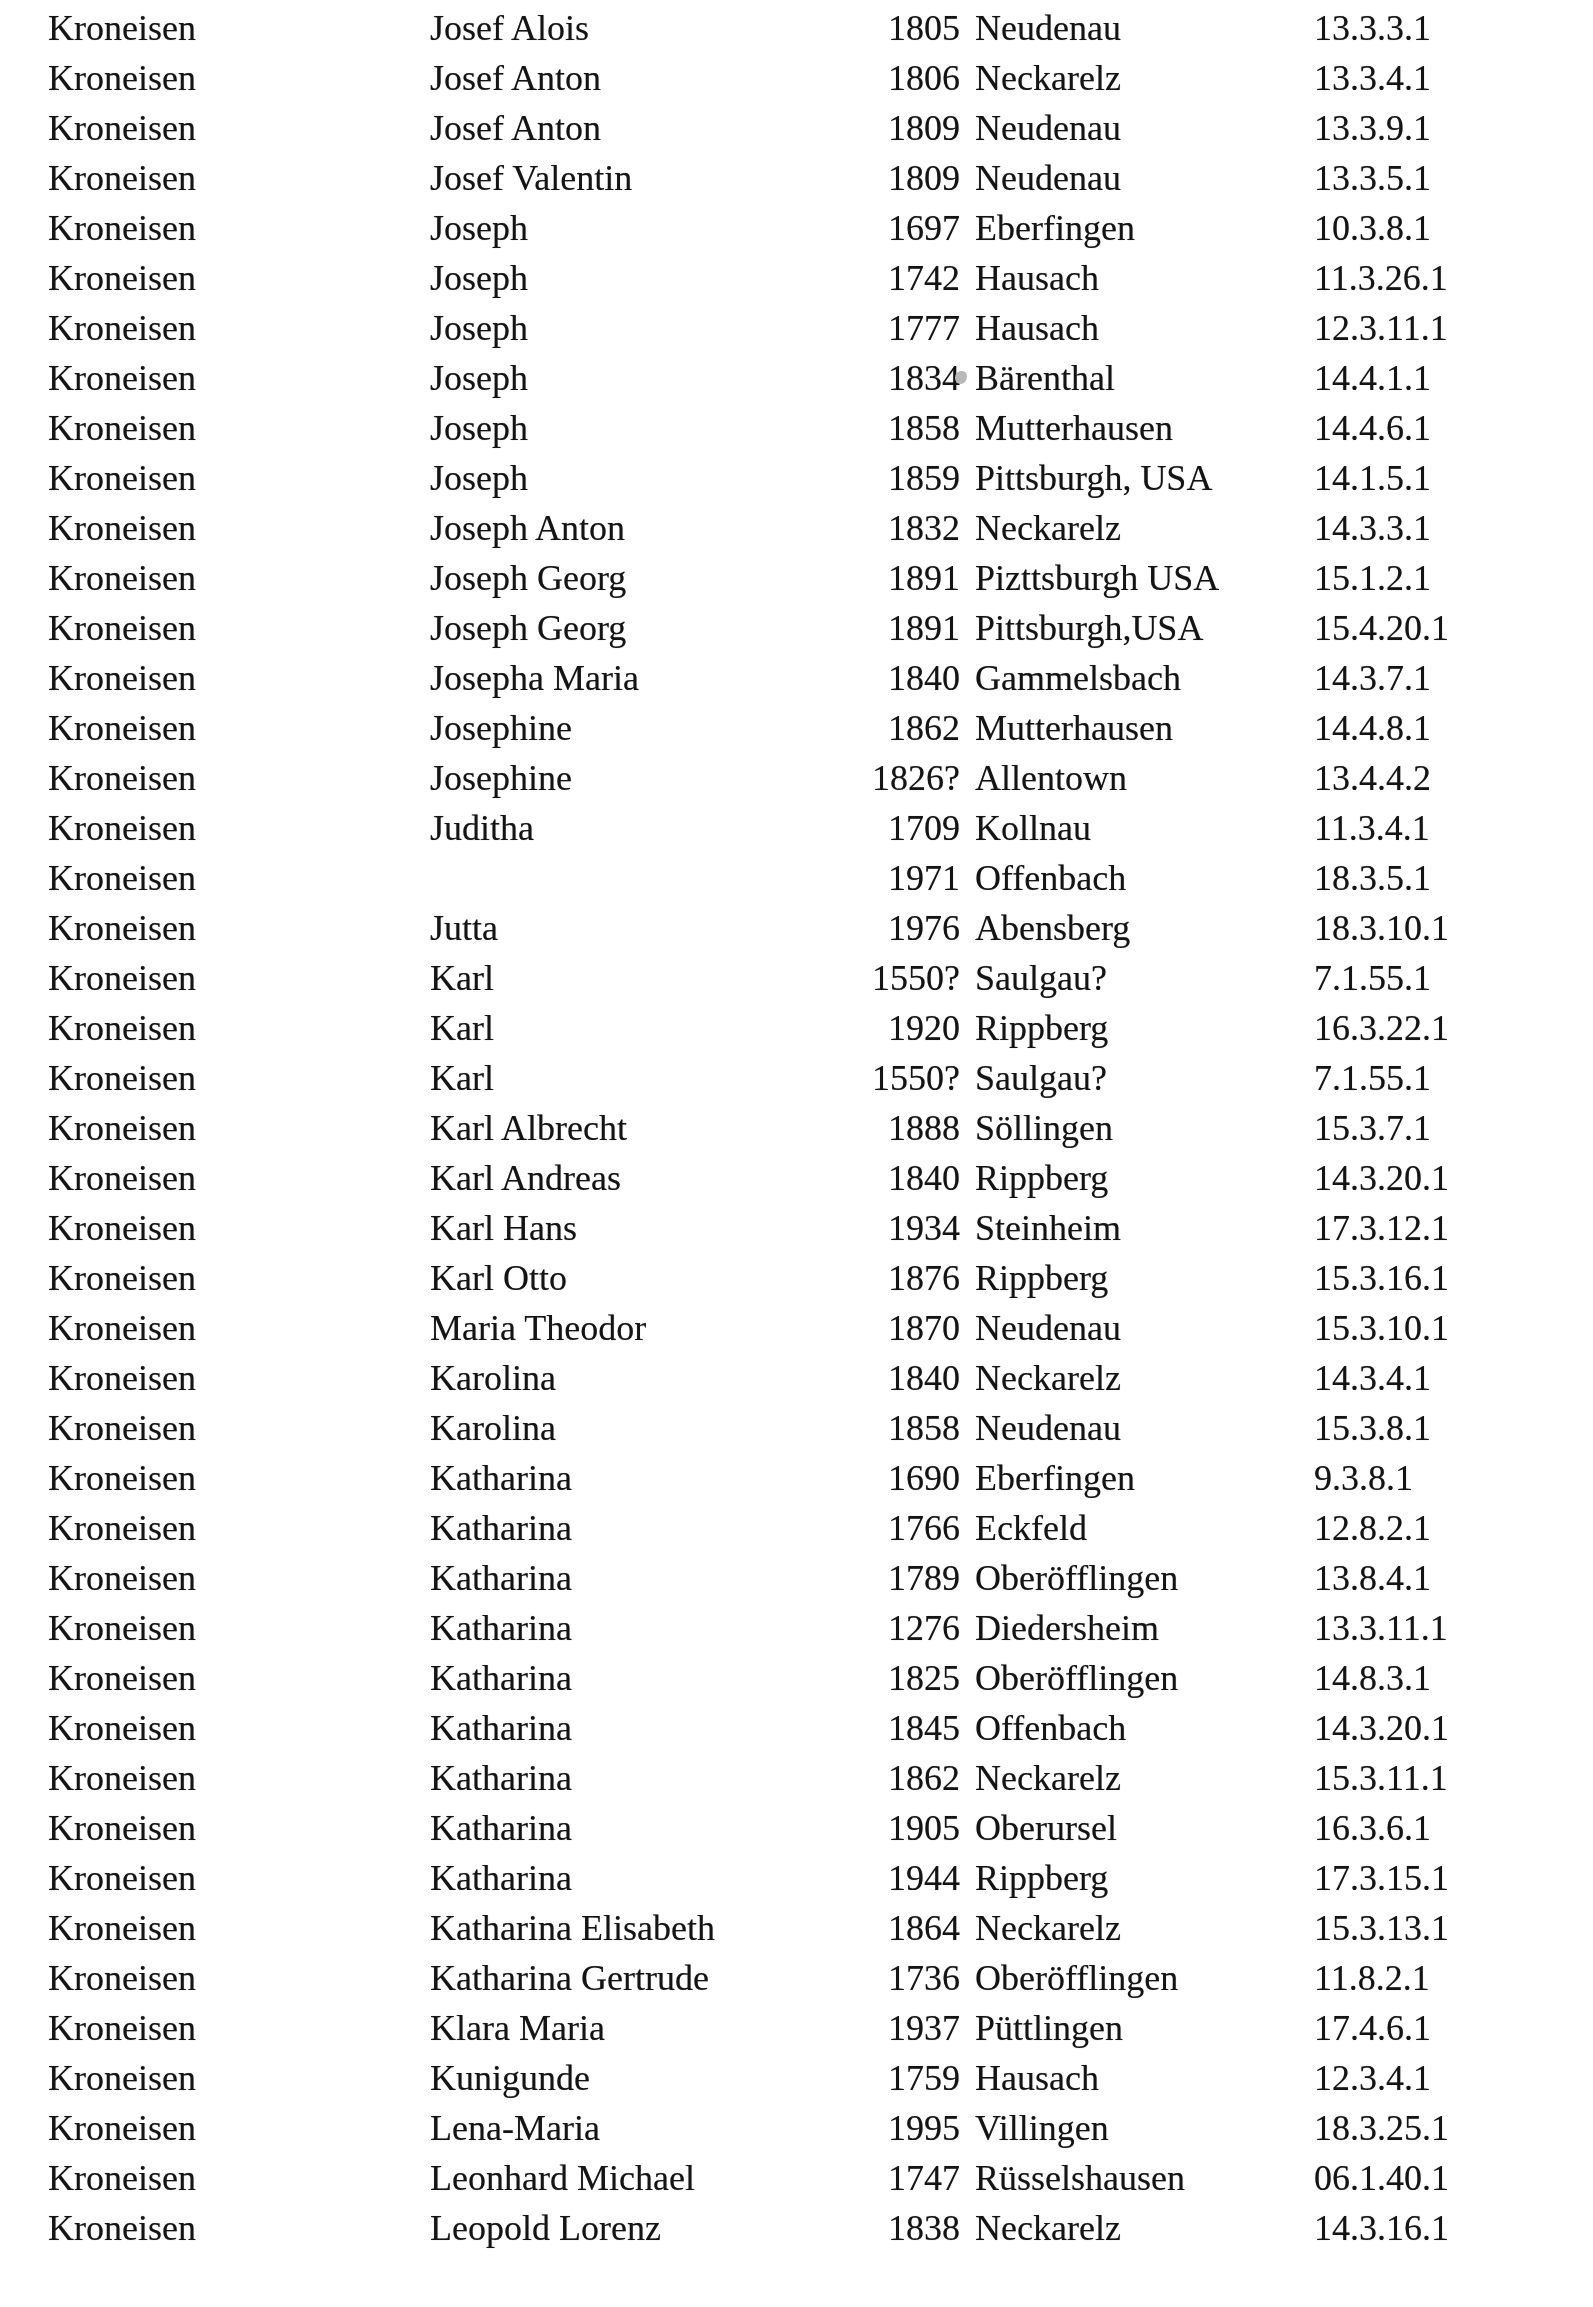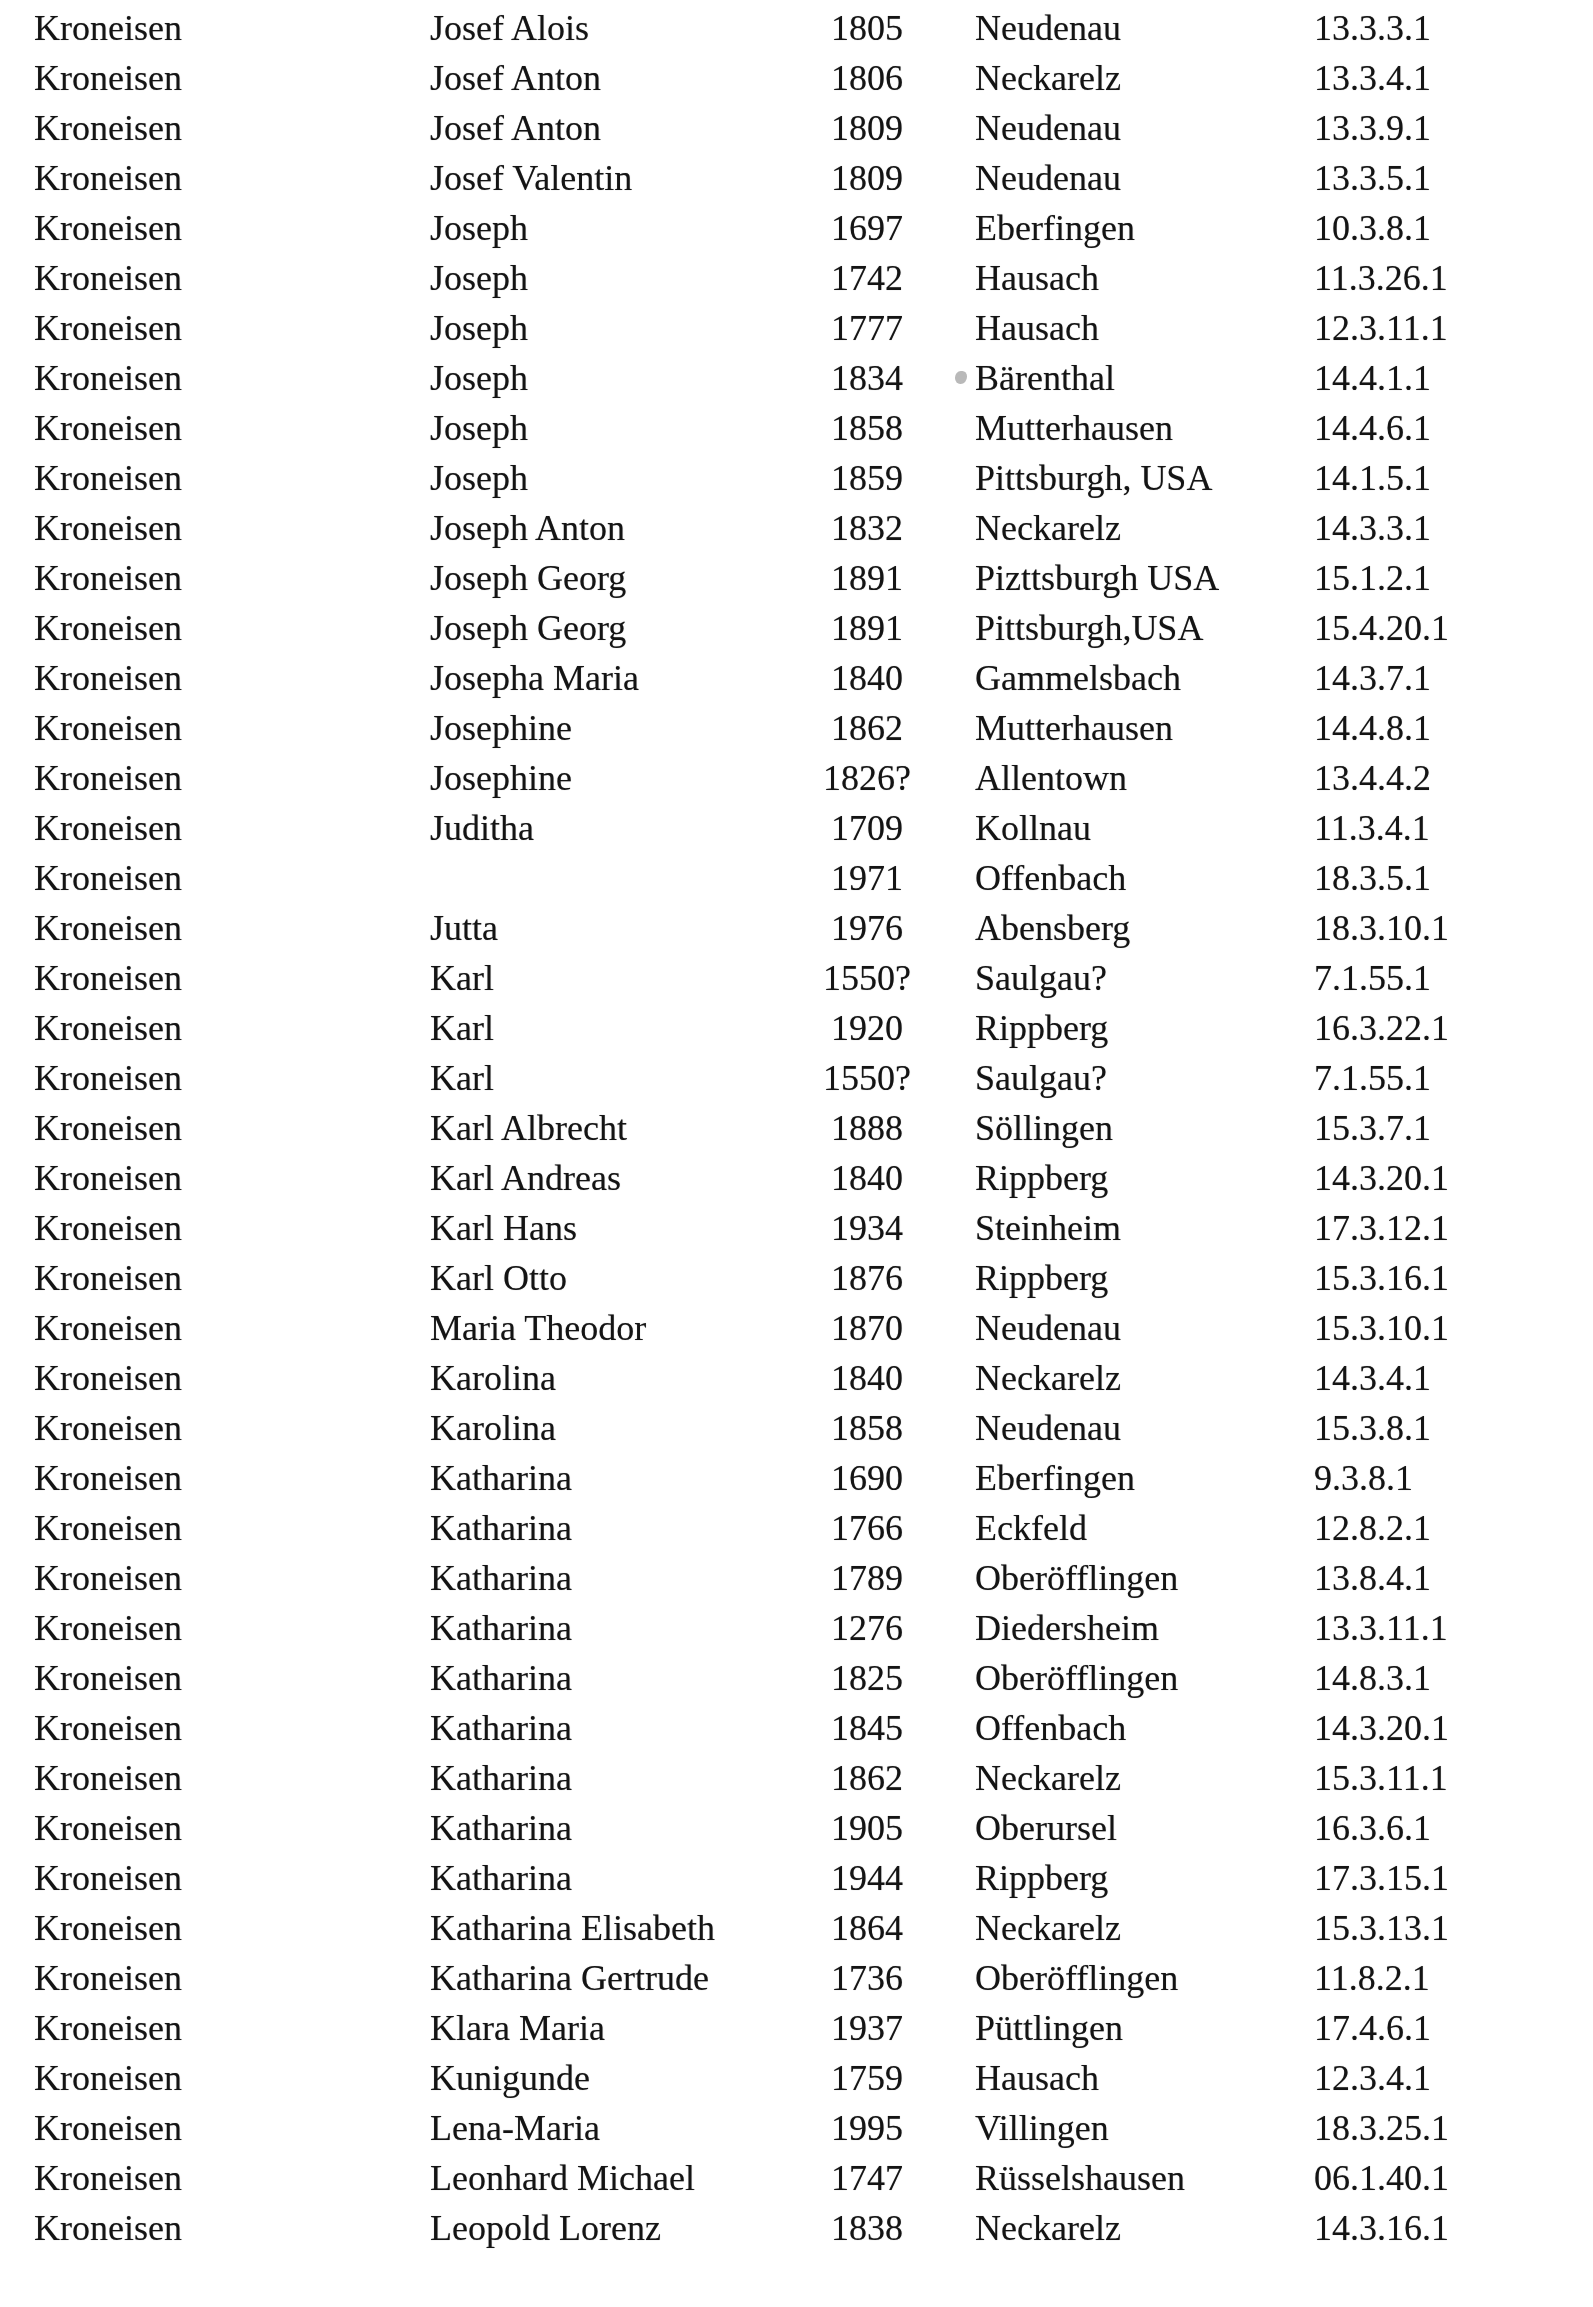--- a/index.html
+++ b/index.html
@@ -29,23 +29,23 @@
     height: 50px;
     line-height: 50px;
     white-space: nowrap;
   }
   .cell {
     position: absolute;
     top: 0;
     height: 50px;
     line-height: 50px;
   }
-  .cell.surname { left: 34px; }
+  .cell.surname { left: 48px; }
   .cell.given   { left: 430px; }
-  .cell.year    { left: 774px; width: 186px; text-align: center; }
+  .cell.year    { left: 774px; width: 186px; text-align: right; }
   .cell.place   { left: 975px; }
   .cell.ref     { left: 1314px; }
   .speck {
     display: none;
     position: absolute;
     left: -20px;
     top: 18.4px;
     width: 11.5px;
     height: 13px;
     background: #b9b9b9;

